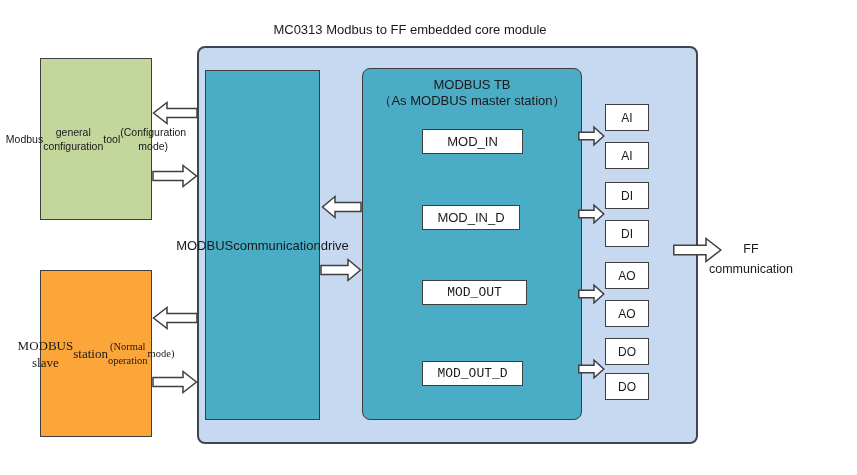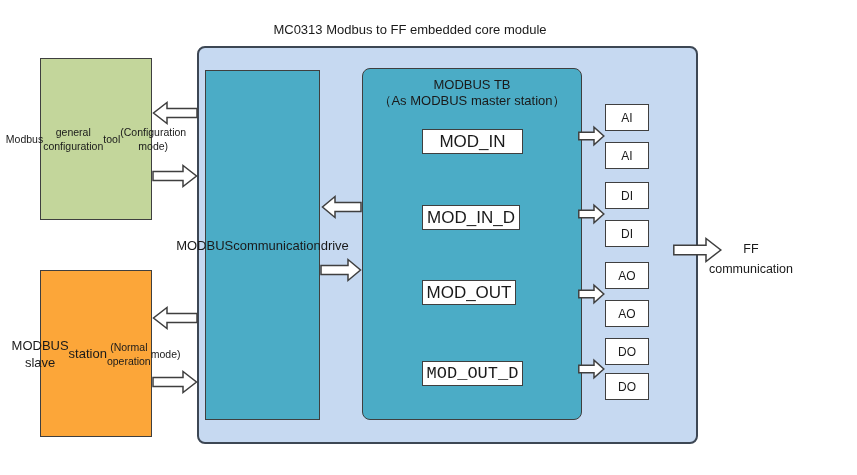--- a/index.html
+++ b/index.html
@@ -17,27 +17,27 @@
   }
   .title {
     position: absolute; left: 160px; top: 22px; width: 500px;
     text-align: center; font-size: 13px; line-height: 16px;
   }
   .container-box {
     background: var(--container-fill, #C6D9F1);
     border: 2px solid var(--container-border, #3d4754);
   }
   .green-box  { background: var(--green-fill, #C3D69B);  border: 1.6px solid var(--shape-border, #3f3f3f); }
-  .orange-box { background: var(--orange-fill, #FCA639); border: 1.6px solid var(--shape-border, #3f3f3f); }
+  .orange-box { background: var(--orange-fill, #FCA639); border: 1.6px solid var(--shape-border, #3f3f3f); font-family: Liberation Serif, serif; }
   .teal-box   { background: var(--teal-fill, #4BACC6);   border: 1.6px solid var(--shape-border, #3f3f3f); }
   .white-box  { background: var(--box-fill, #ffffff);    border: 1.7px solid var(--shape-border, #3f3f3f); }
   .t13 { font-size: 13px;   line-height: 17px; }
   .t10 { font-size: 10.5px; line-height: 14px; }
   .tb-header { position: absolute; left: 0; right: 0; top: 8px; text-align: center; font-size: 13px; line-height: 16px; }
-  .mod-label { font-size: 17px; }
+  .mod-label { font-size: 13px; }
   .io-label  { font-size: 12px; }
   .ff-label {
     position: absolute; left: 701px; top: 239px; width: 100px;
     text-align: center; font-size: 12.5px; line-height: 20px;
   }
   svg.arrow { position: absolute; overflow: visible; }
   svg.arrow polygon {
     fill: #ffffff;
     stroke: var(--shape-border, #3f3f3f);
     stroke-width: 1.5;
@@ -73,21 +73,21 @@
     <div class="t13">drive</div>
   </div>
 
   <div class="abs teal-box" style="left:362px; top:68px; width:220px; height:352px;">
     <div class="tb-header">
       <div>MODBUS TB</div>
       <div>（As MODBUS master station）</div>
     </div>
     <div class="box white-box mod-label" style="left:59px; top:60px;  width:101px; height:25px;">MOD_IN</div>
     <div class="box white-box mod-label" style="left:59px; top:136px; width:98px; height:25px;">MOD_IN_D</div>
-    <div class="box white-box mod-label" style="left:59px; top:211px; width:94px; height:25px;">MOD_OUT</div>
+    <div class="box white-box mod-label" style="left:59px; top:211px; width:105px; height:25px;font-family:Liberation Mono, monospace;">MOD_OUT</div>
     <div class="box white-box mod-label" style="left:59px; top:292px; width:101px; height:25px;font-family:Liberation Mono, monospace;">MOD_OUT_D</div>
   </div>
 
   <div class="box white-box io-label" style="left:605px; top:104px; width:44px; height:27px;">AI</div>
   <div class="box white-box io-label" style="left:605px; top:142px; width:44px; height:27px;">AI</div>
   <div class="box white-box io-label" style="left:605px; top:182px; width:44px; height:27px;">DI</div>
   <div class="box white-box io-label" style="left:605px; top:220px; width:44px; height:27px;">DI</div>
   <div class="box white-box io-label" style="left:605px; top:262px; width:44px; height:27px;">AO</div>
   <div class="box white-box io-label" style="left:605px; top:300px; width:44px; height:27px;">AO</div>
   <div class="box white-box io-label" style="left:605px; top:338px; width:44px; height:27px;">DO</div>

